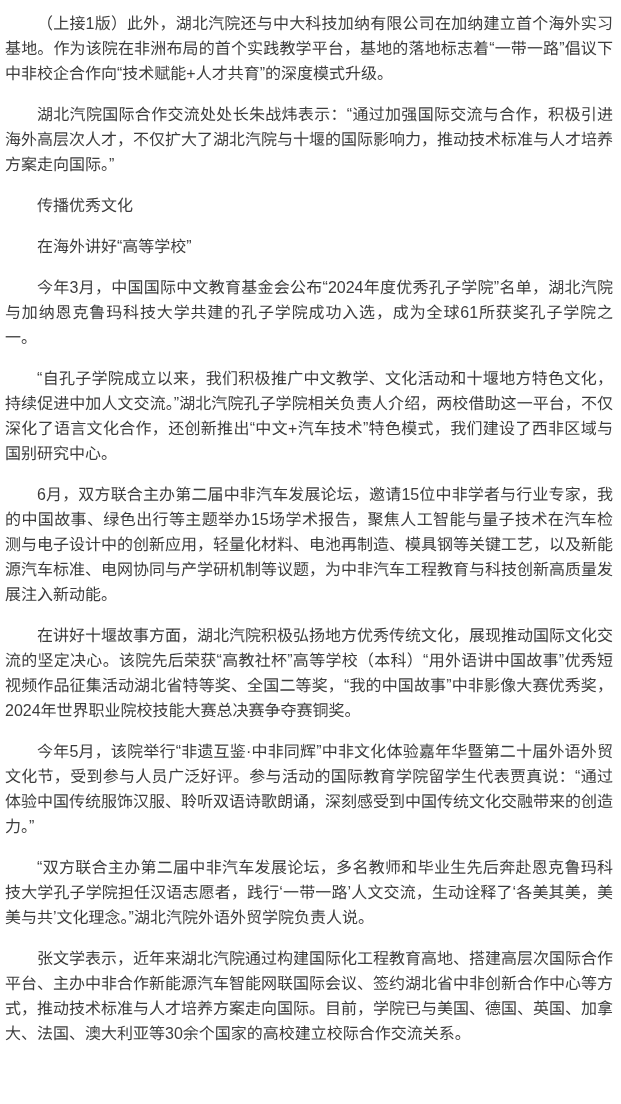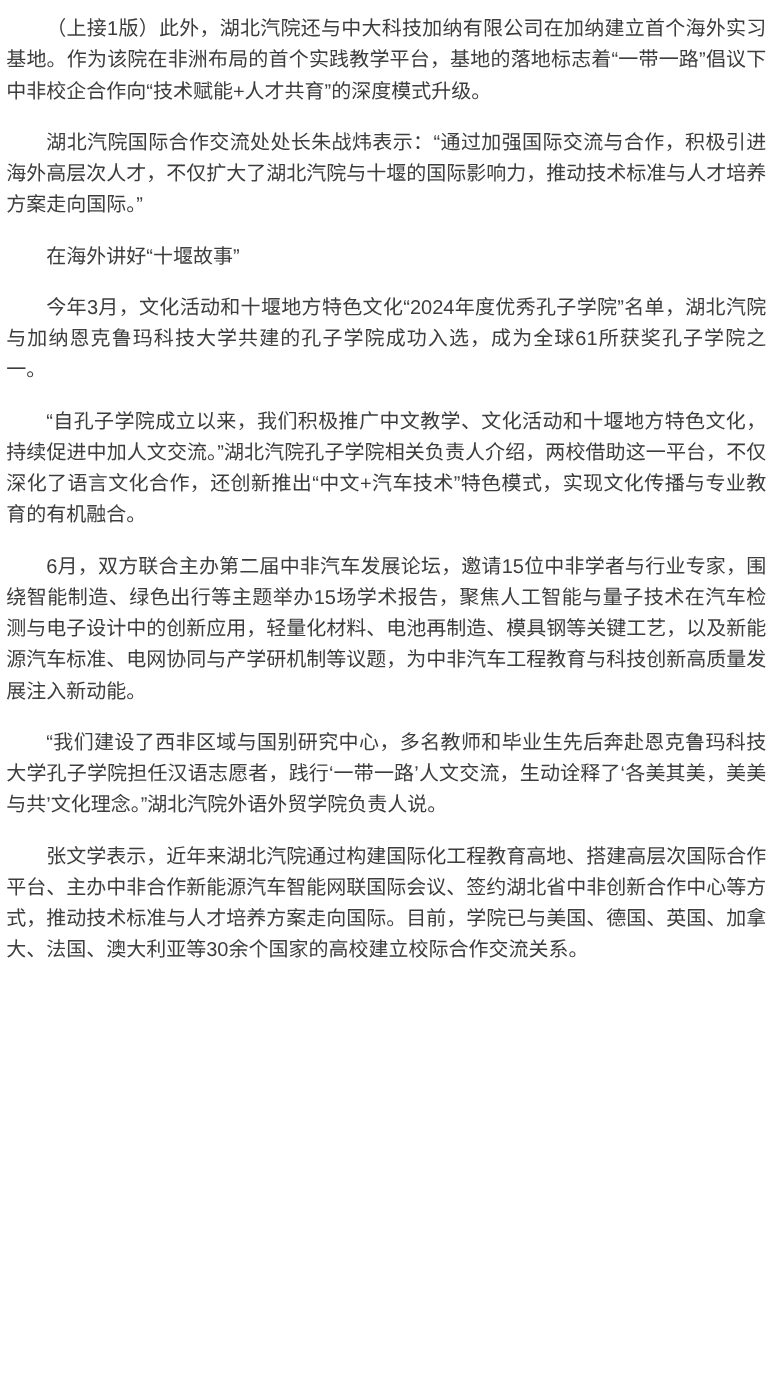--- a/index.html
+++ b/index.html
@@ -31,21 +31,24 @@
     margin-bottom: 0;
   }
 </style>
 </head>
 <body>
 
 <div class="page">
   <div class="article">
     <p>（上接1版）此外，湖北汽院还与中大科技加纳有限公司在加纳建立首个海外实习基地。作为该院在非洲布局的首个实践教学平台，基地的落地标志着“一带一路”倡议下中非校企合作向“技术赋能+人才共育”的深度模式升级。</p>
     <p>湖北汽院国际合作交流处处长朱战炜表示：“通过加强国际交流与合作，积极引进海外高层次人才，不仅扩大了湖北汽院与十堰的国际影响力，推动技术标准与人才培养方案走向国际。”</p>
-    <p>在海外讲好“十堰故事”</p>
-    <p>今年3月，文化活动和十堰地方特色文化“2024年度优秀孔子学院”名单，湖北汽院与加纳恩克鲁玛科技大学共建的孔子学院成功入选，成为全球61所获奖孔子学院之一。</p>
-    <p>“自孔子学院成立以来，我们积极推广中文教学、文化活动和十堰地方特色文化，持续促进中加人文交流。”湖北汽院孔子学院相关负责人介绍，两校借助这一平台，不仅深化了语言文化合作，还创新推出“中文+汽车技术”特色模式，实现文化传播与专业教育的有机融合。</p>
-    <p>6月，双方联合主办第二届中非汽车发展论坛，邀请15位中非学者与行业专家，围绕智能制造、绿色出行等主题举办15场学术报告，聚焦人工智能与量子技术在汽车检测与电子设计中的创新应用，轻量化材料、电池再制造、模具钢等关键工艺，以及新能源汽车标准、电网协同与产学研机制等议题，为中非汽车工程教育与科技创新高质量发展注入新动能。</p>
-    <p>“我们建设了西非区域与国别研究中心，多名教师和毕业生先后奔赴恩克鲁玛科技大学孔子学院担任汉语志愿者，践行‘一带一路’人文交流，生动诠释了‘各美其美，美美与共’文化理念。”湖北汽院外语外贸学院负责人说。</p>
+    <p>传播优秀文化</p>
+    <p>在海外讲好“高等学校”</p>
+    <p>今年3月，中国国际中文教育基金会公布“2024年度优秀孔子学院”名单，湖北汽院与加纳恩克鲁玛科技大学共建的孔子学院成功入选，成为全球61所获奖孔子学院之一。</p>
+    <p>“自孔子学院成立以来，我们积极推广中文教学、文化活动和十堰地方特色文化，持续促进中加人文交流。”湖北汽院孔子学院相关负责人介绍，两校借助这一平台，不仅深化了语言文化合作，还创新推出“中文+汽车技术”特色模式，我们建设了西非区域与国别研究中心。</p>
+    <p>6月，双方联合主办第二届中非汽车发展论坛，邀请15位中非学者与行业专家，我的中国故事、绿色出行等主题举办15场学术报告，聚焦人工智能与量子技术在汽车检测与电子设计中的创新应用，轻量化材料、电池再制造、模具钢等关键工艺，以及新能源汽车标准、电网协同与产学研机制等议题，为中非汽车工程教育与科技创新高质量发展注入新动能。</p>
+    <p>在讲好十堰故事方面，湖北汽院积极弘扬地方优秀传统文化，展现推动国际文化交流的坚定决心。该院先后荣获“高教社杯”高等学校（本科）“用外语讲中国故事”优秀短视频作品征集活动湖北省特等奖、全国二等奖，“我的中国故事”中非影像大赛优秀奖，2024年世界职业院校技能大赛总决赛争夺赛铜奖。</p>
+    <p>今年5月，该院举行“非遗互鉴·中非同辉”中非文化体验嘉年华暨第二十届外语外贸文化节，受到参与人员广泛好评。参与活动的国际教育学院留学生代表贾真说：“通过体验中国传统服饰汉服、聆听双语诗歌朗诵，深刻感受到中国传统文化交融带来的创造力。”</p>
+    <p>“双方联合主办第二届中非汽车发展论坛，多名教师和毕业生先后奔赴恩克鲁玛科技大学孔子学院担任汉语志愿者，践行‘一带一路’人文交流，生动诠释了‘各美其美，美美与共’文化理念。”湖北汽院外语外贸学院负责人说。</p>
     <p>张文学表示，近年来湖北汽院通过构建国际化工程教育高地、搭建高层次国际合作平台、主办中非合作新能源汽车智能网联国际会议、签约湖北省中非创新合作中心等方式，推动技术标准与人才培养方案走向国际。目前，学院已与美国、德国、英国、加拿大、法国、澳大利亚等30余个国家的高校建立校际合作交流关系。</p>
 
   </div>
 </div>
 
 </body></html>

